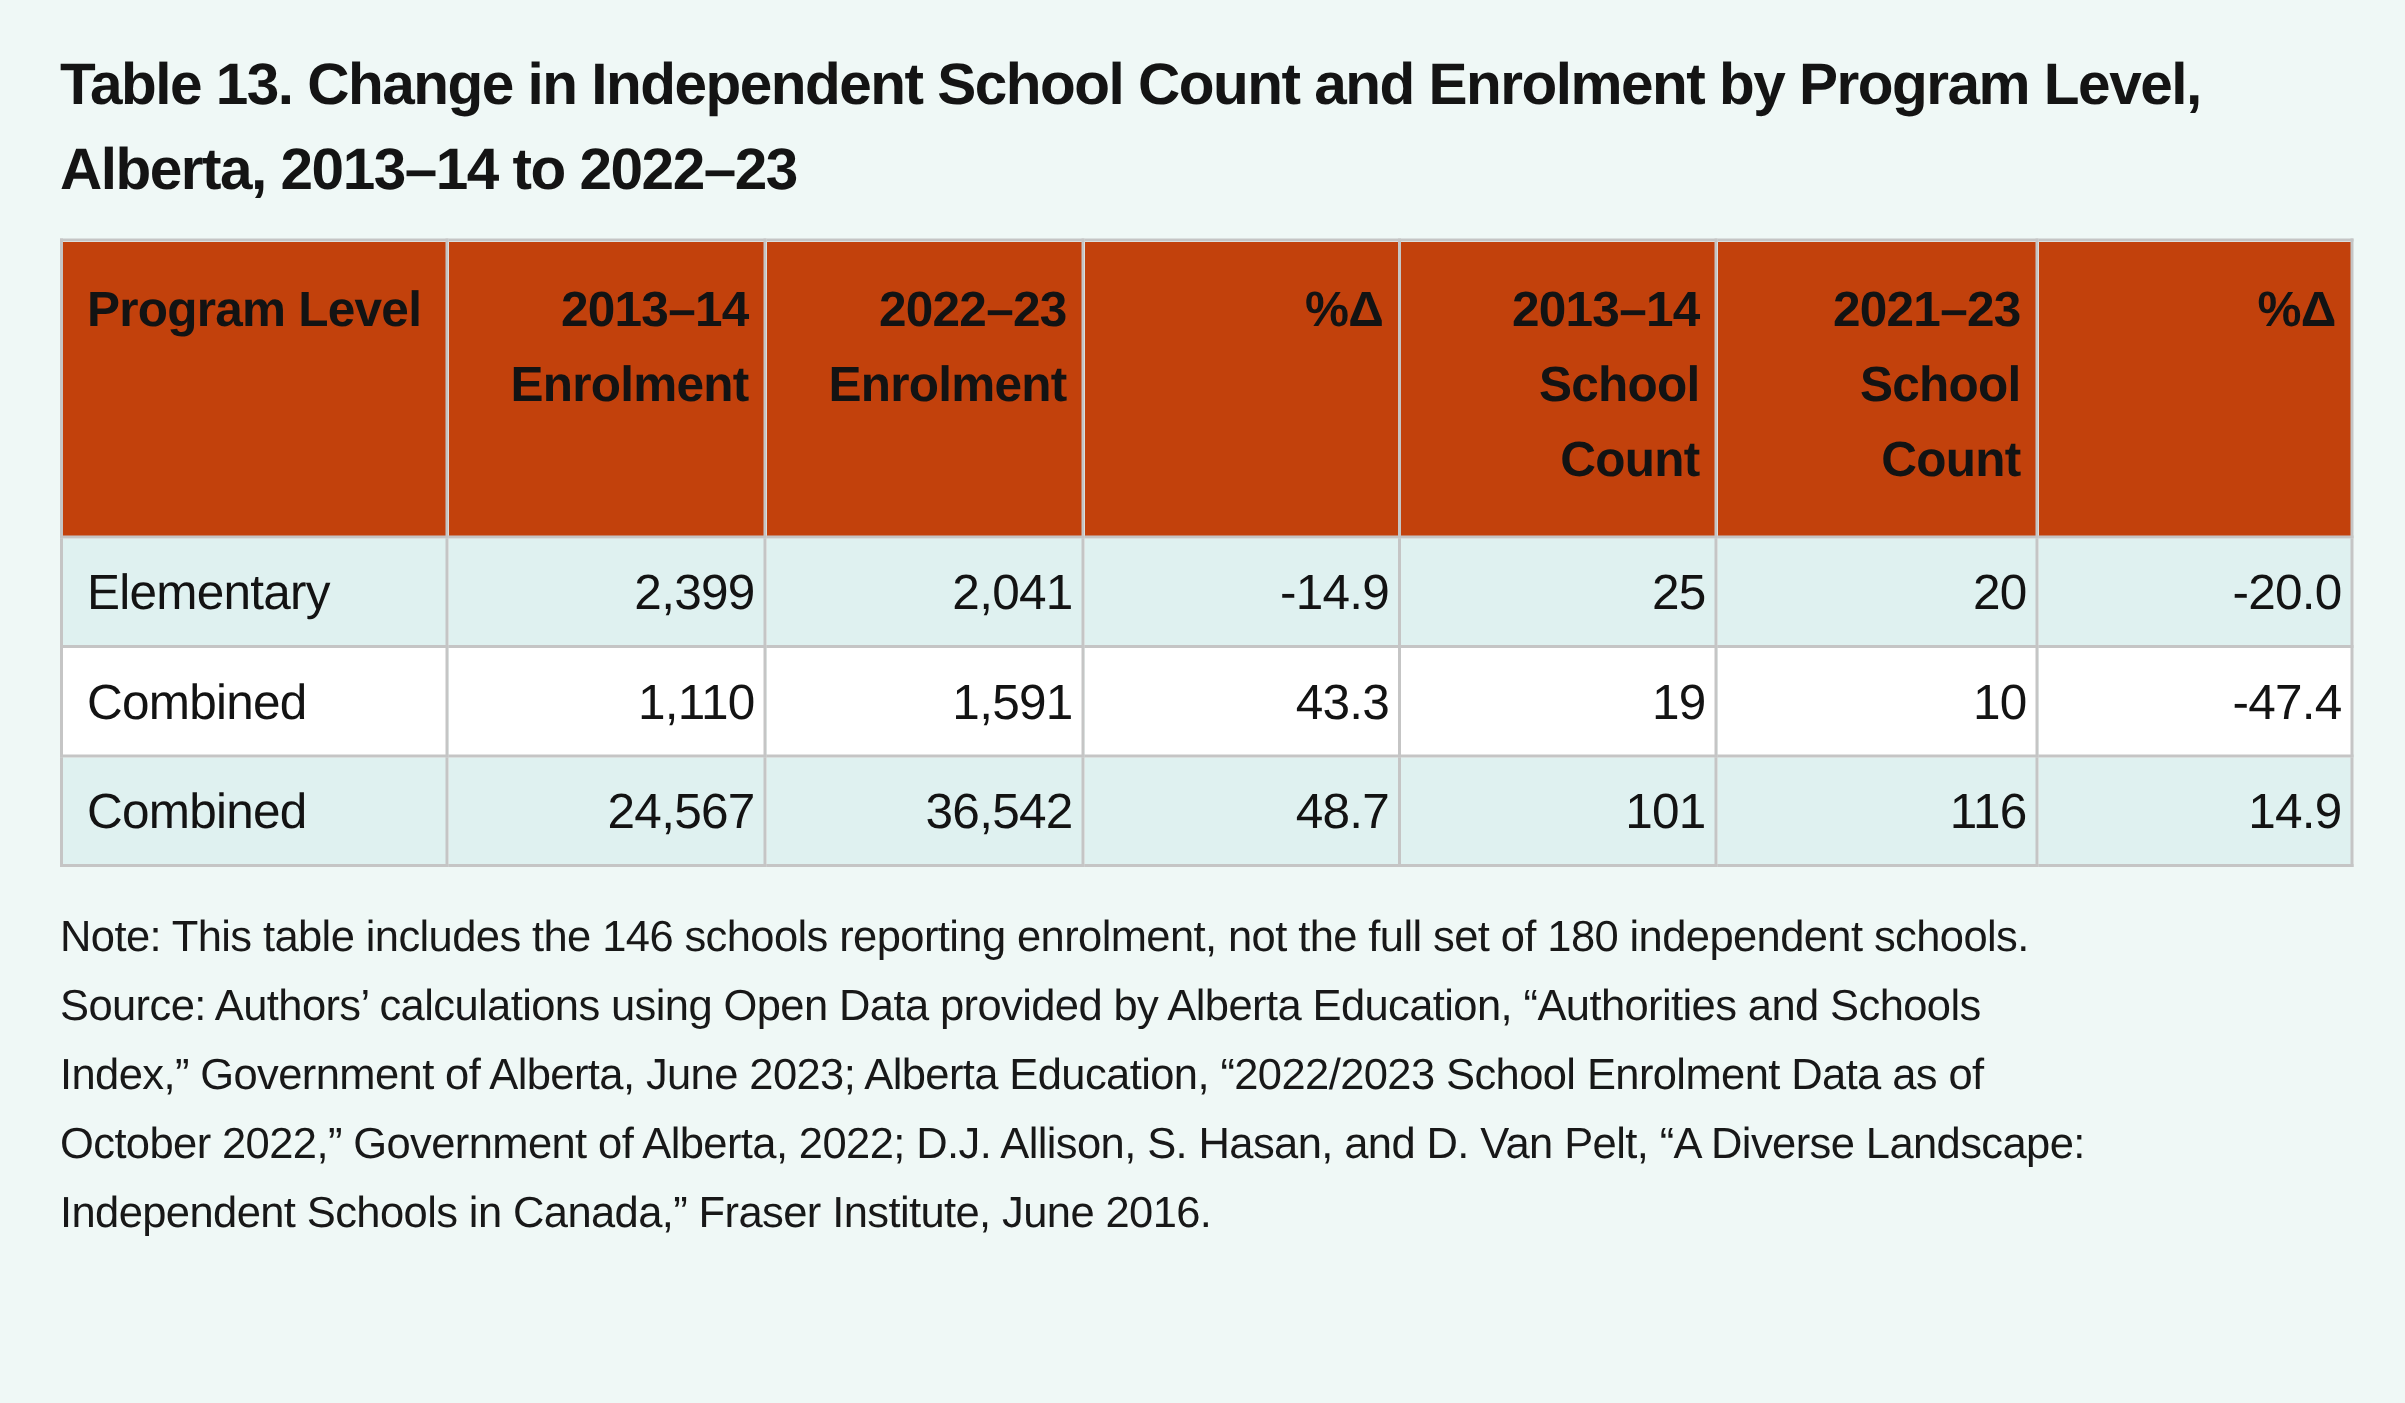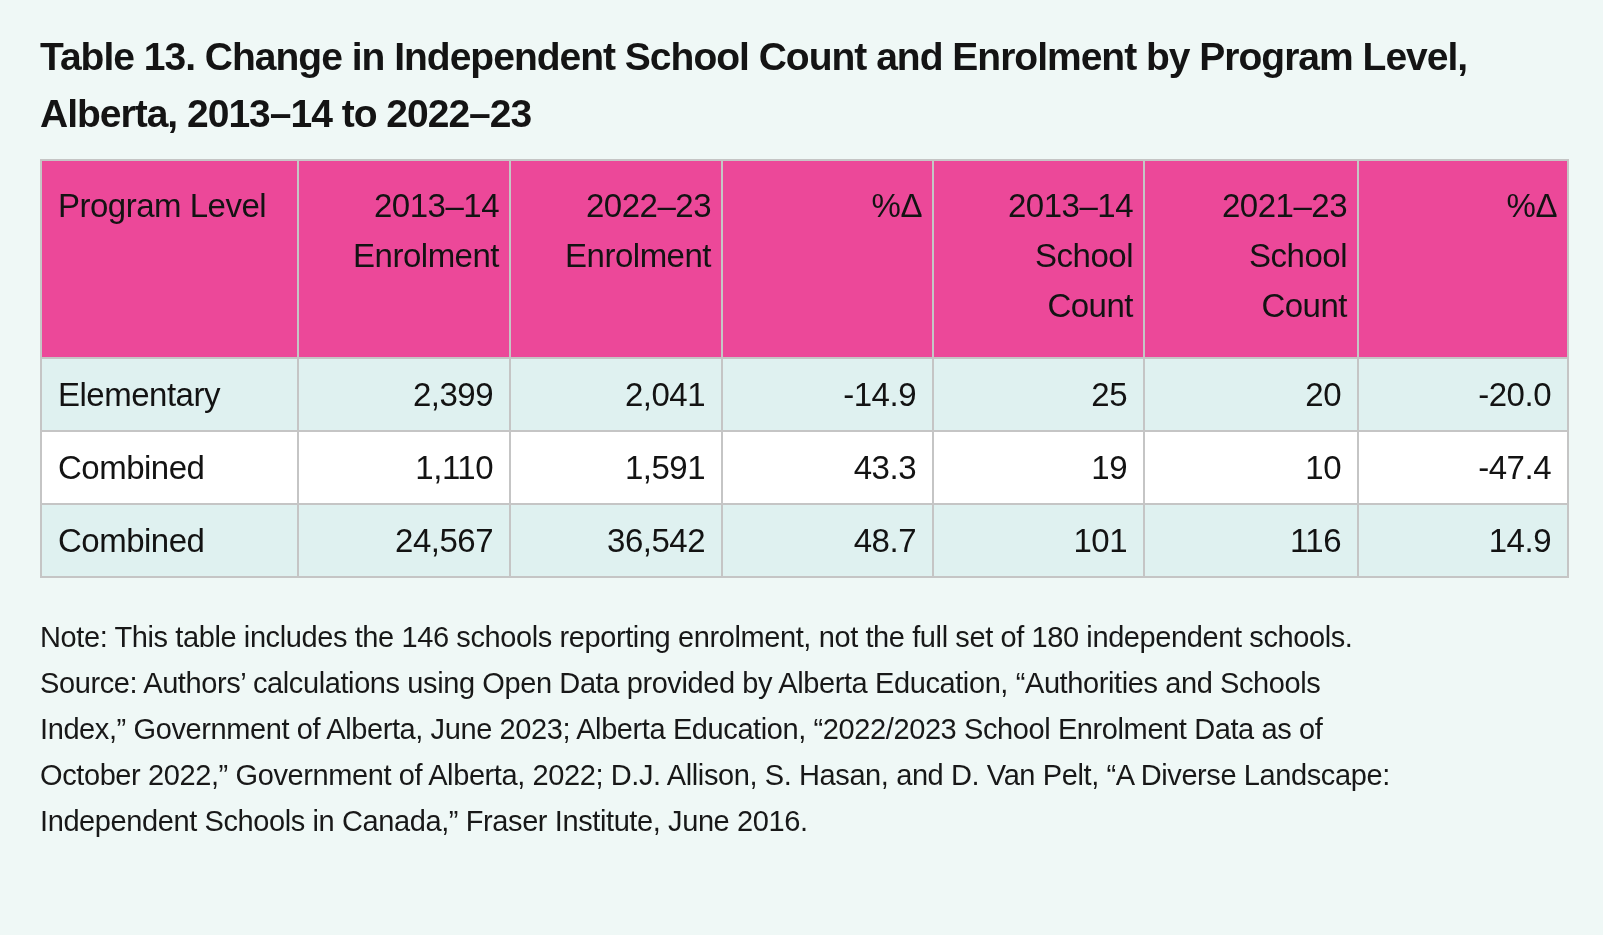--- a/index.html
+++ b/index.html
@@ -39,45 +39,45 @@
     letter-spacing: -0.5px;
   }
   table.t13 th, table.t13 td {
     border: 2px solid #c5c5c5;
     font-size: 33px;
     color: #131313;
     text-align: right;
     overflow: hidden;
   }
   table.t13 th {
-    background: #ec4899;
-    font-weight: normal;
+    background: #c2410c;
+    font-weight: bold;
     vertical-align: top;
     height: 176px;
     padding: 20px 10px 0 10px;
     line-height: 50px;
   }
   table.t13 th.left, table.t13 td.left {
     text-align: left;
     padding-left: 16px;
   }
   table.t13 td {
     background: #ffffff;
     height: 71px;
     vertical-align: middle;
     font-weight: normal;
-    padding: 0 16px;
+    padding: 0 6px;
   }
   table.t13 tr.tint td { background: #dff1f0; }
   table.t13 tr.total td {
     font-weight: bold;
     height: 76px;
   }
   .notes {
-    margin-top: 36px;
+    margin-top: 24px;
     font-size: 29px;
     line-height: 46px;
     letter-spacing: -0.4px;
     color: #181818;
   }
   .note-line {
     white-space: nowrap;
   }
 </style>
 </head>

